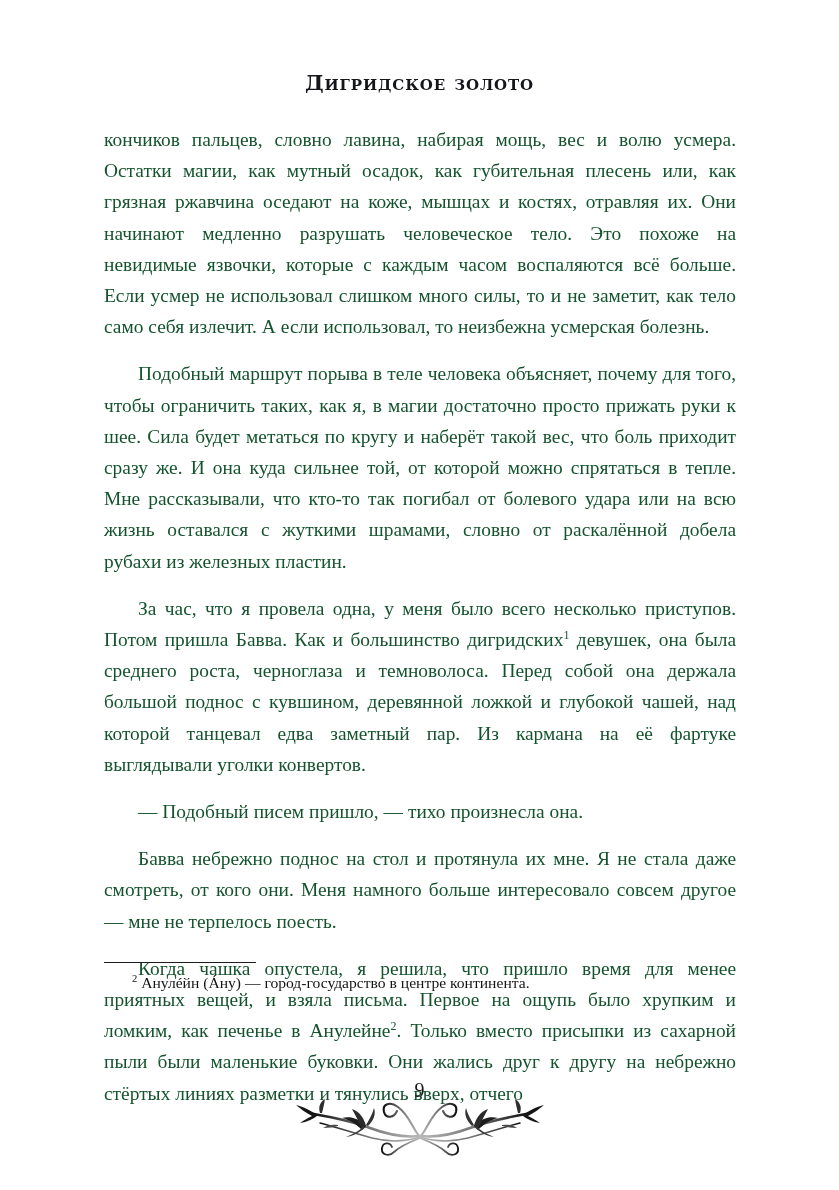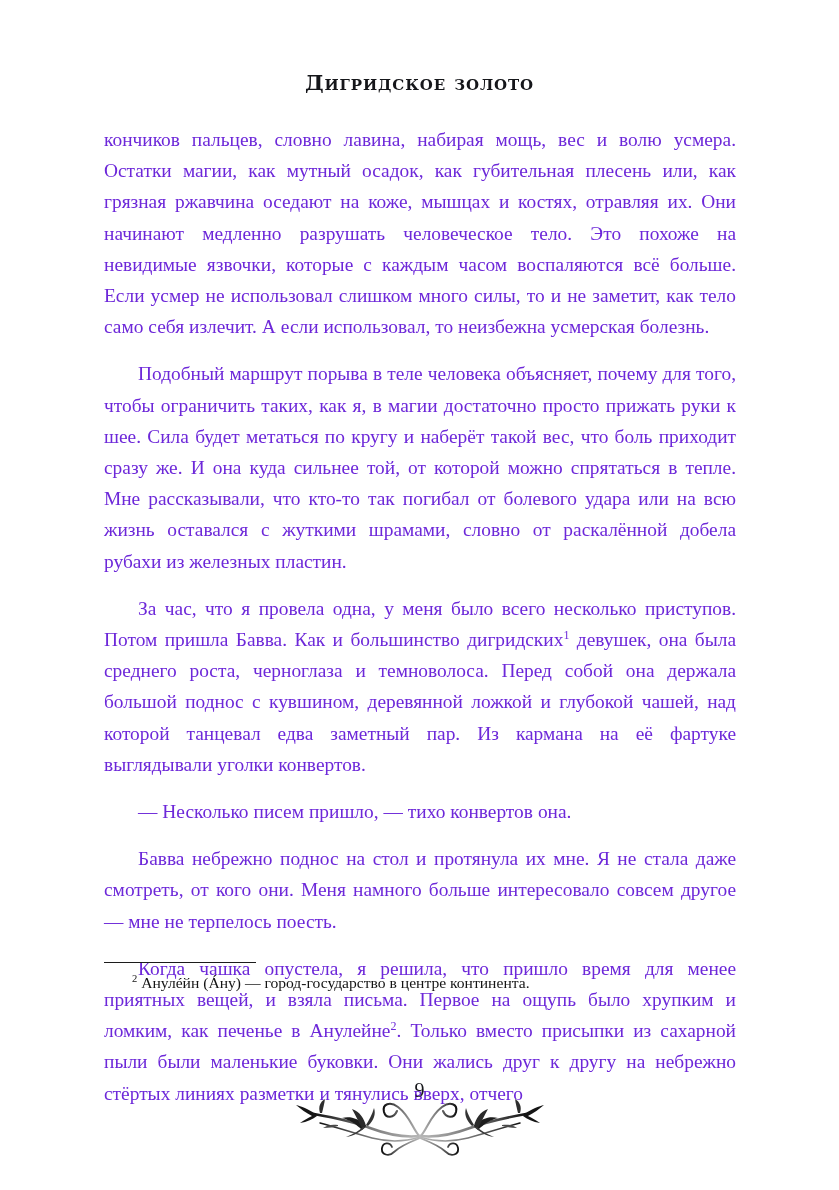--- a/index.html
+++ b/index.html
@@ -46,21 +46,21 @@
     width: 632px;
   }
 
   p.para {
     margin: 0;
     text-align: justify;
     text-justify: inter-word;
     font-size: 19.4px;
     line-height: 31.2px;
     text-indent: 34px;
-    color: #6d28d9;
+    color: #14532d;
     hyphens: manual;
     -webkit-hyphens: manual;
     word-spacing: 0.1px;
   }
 
   p.para.no-indent {
     text-indent: 0;
   }
 
   p.para + p.para {
@@ -155,21 +155,21 @@
   <div class="running-head">Дигридское золото</div>
 
   <div class="body-block">
 
     <p class="para no-indent">кончиков пальцев, словно лавина, набирая мощь, вес и волю усмера. Остатки магии, как мутный осадок, как губительная плесень или, как грязная ржавчина оседают на коже, мышцах и костях, отравляя их. Они начинают медленно разрушать человеческое тело. Это похоже на невидимые язвочки, которые с каждым часом воспаляются всё больше. Если усмер не использовал слишком много силы, то и не заметит, как тело само себя излечит. А если использовал, то неизбежна усмерская болезнь.</p>
 
     <p class="para">Подобный маршрут порыва в теле человека объясняет, почему для того, чтобы ограничить таких, как я, в магии достаточно просто прижать руки к шее. Сила будет метаться по кругу и наберёт такой вес, что боль приходит сразу же. И она куда сильнее той, от которой можно спрятаться в тепле. Мне рассказывали, что кто-то так погибал от болевого удара или на всю жизнь оставался с жуткими шрамами, словно от раскалённой добела рубахи из железных пластин.</p>
 
     <p class="para"><span>За час, что я провела одна, у меня было всего несколько приступов. Потом пришла Бавва. Как и большинство дигридских</span><sup class="fnref">1</sup><span> девушек, она была среднего роста, черноглаза и темноволоса. Перед собой она держала большой поднос с кувшином, деревянной ложкой и глубокой чашей, над которой танцевал едва заметный пар. Из кармана на её фартуке выглядывали уголки конвертов.</span></p>
 
-    <p class="para">— Несколько писем пришло, — тихо конвертов она.</p>
+    <p class="para">— Подобный писем пришло, — тихо произнесла она.</p>
 
     <p class="para">Бавва небрежно поднос на стол и протянула их мне. Я не стала даже смотреть, от кого они. Меня намного больше интересовало совсем другое — мне не терпелось поесть.</p>
 
     <p class="para"><span>Когда чашка опустела, я решила, что пришло время для менее приятных вещей, и взяла письма. Первое на ощупь было хрупким и ломким, как печенье в Анулейне</span><sup class="fnref">2</sup><span>. Только вместо присыпки из сахарной пыли были маленькие буковки. Они жались друг к другу на небрежно стёртых линиях разметки и тянулись вверх, отчего</span></p>
   </div>
 
   <div class="footnotes">
     <div class="footnote-rule"></div>
 
 

